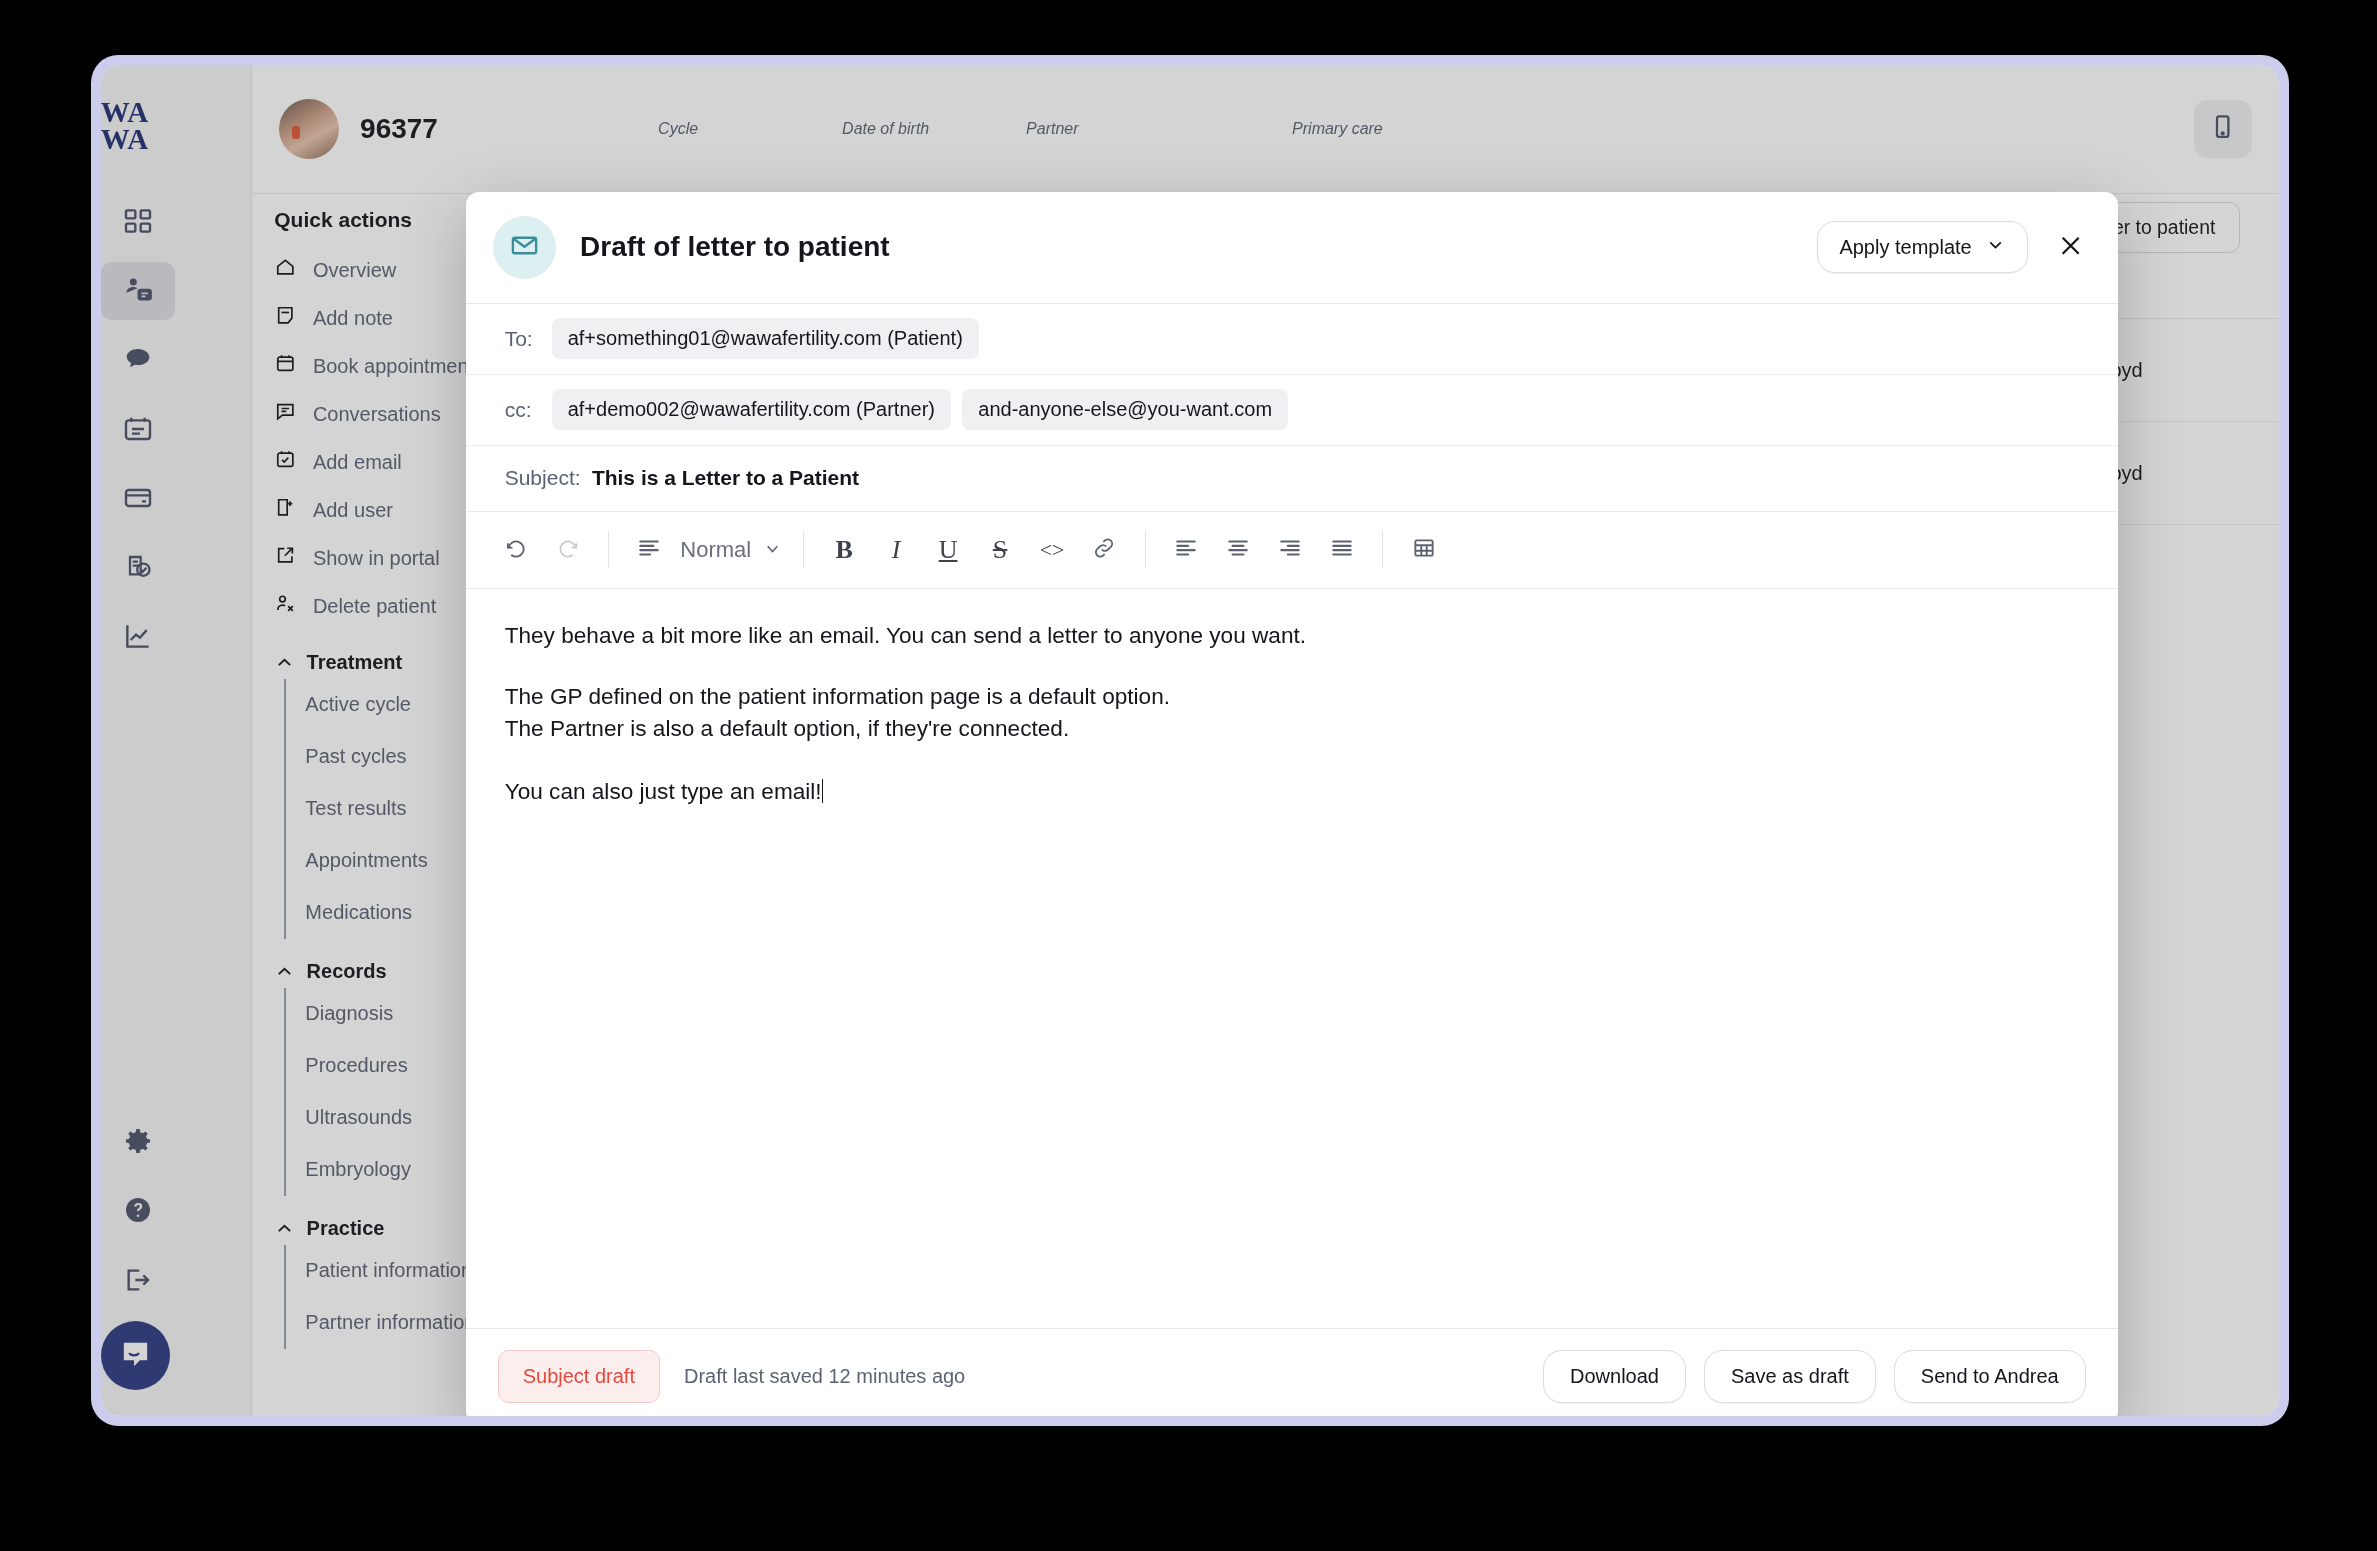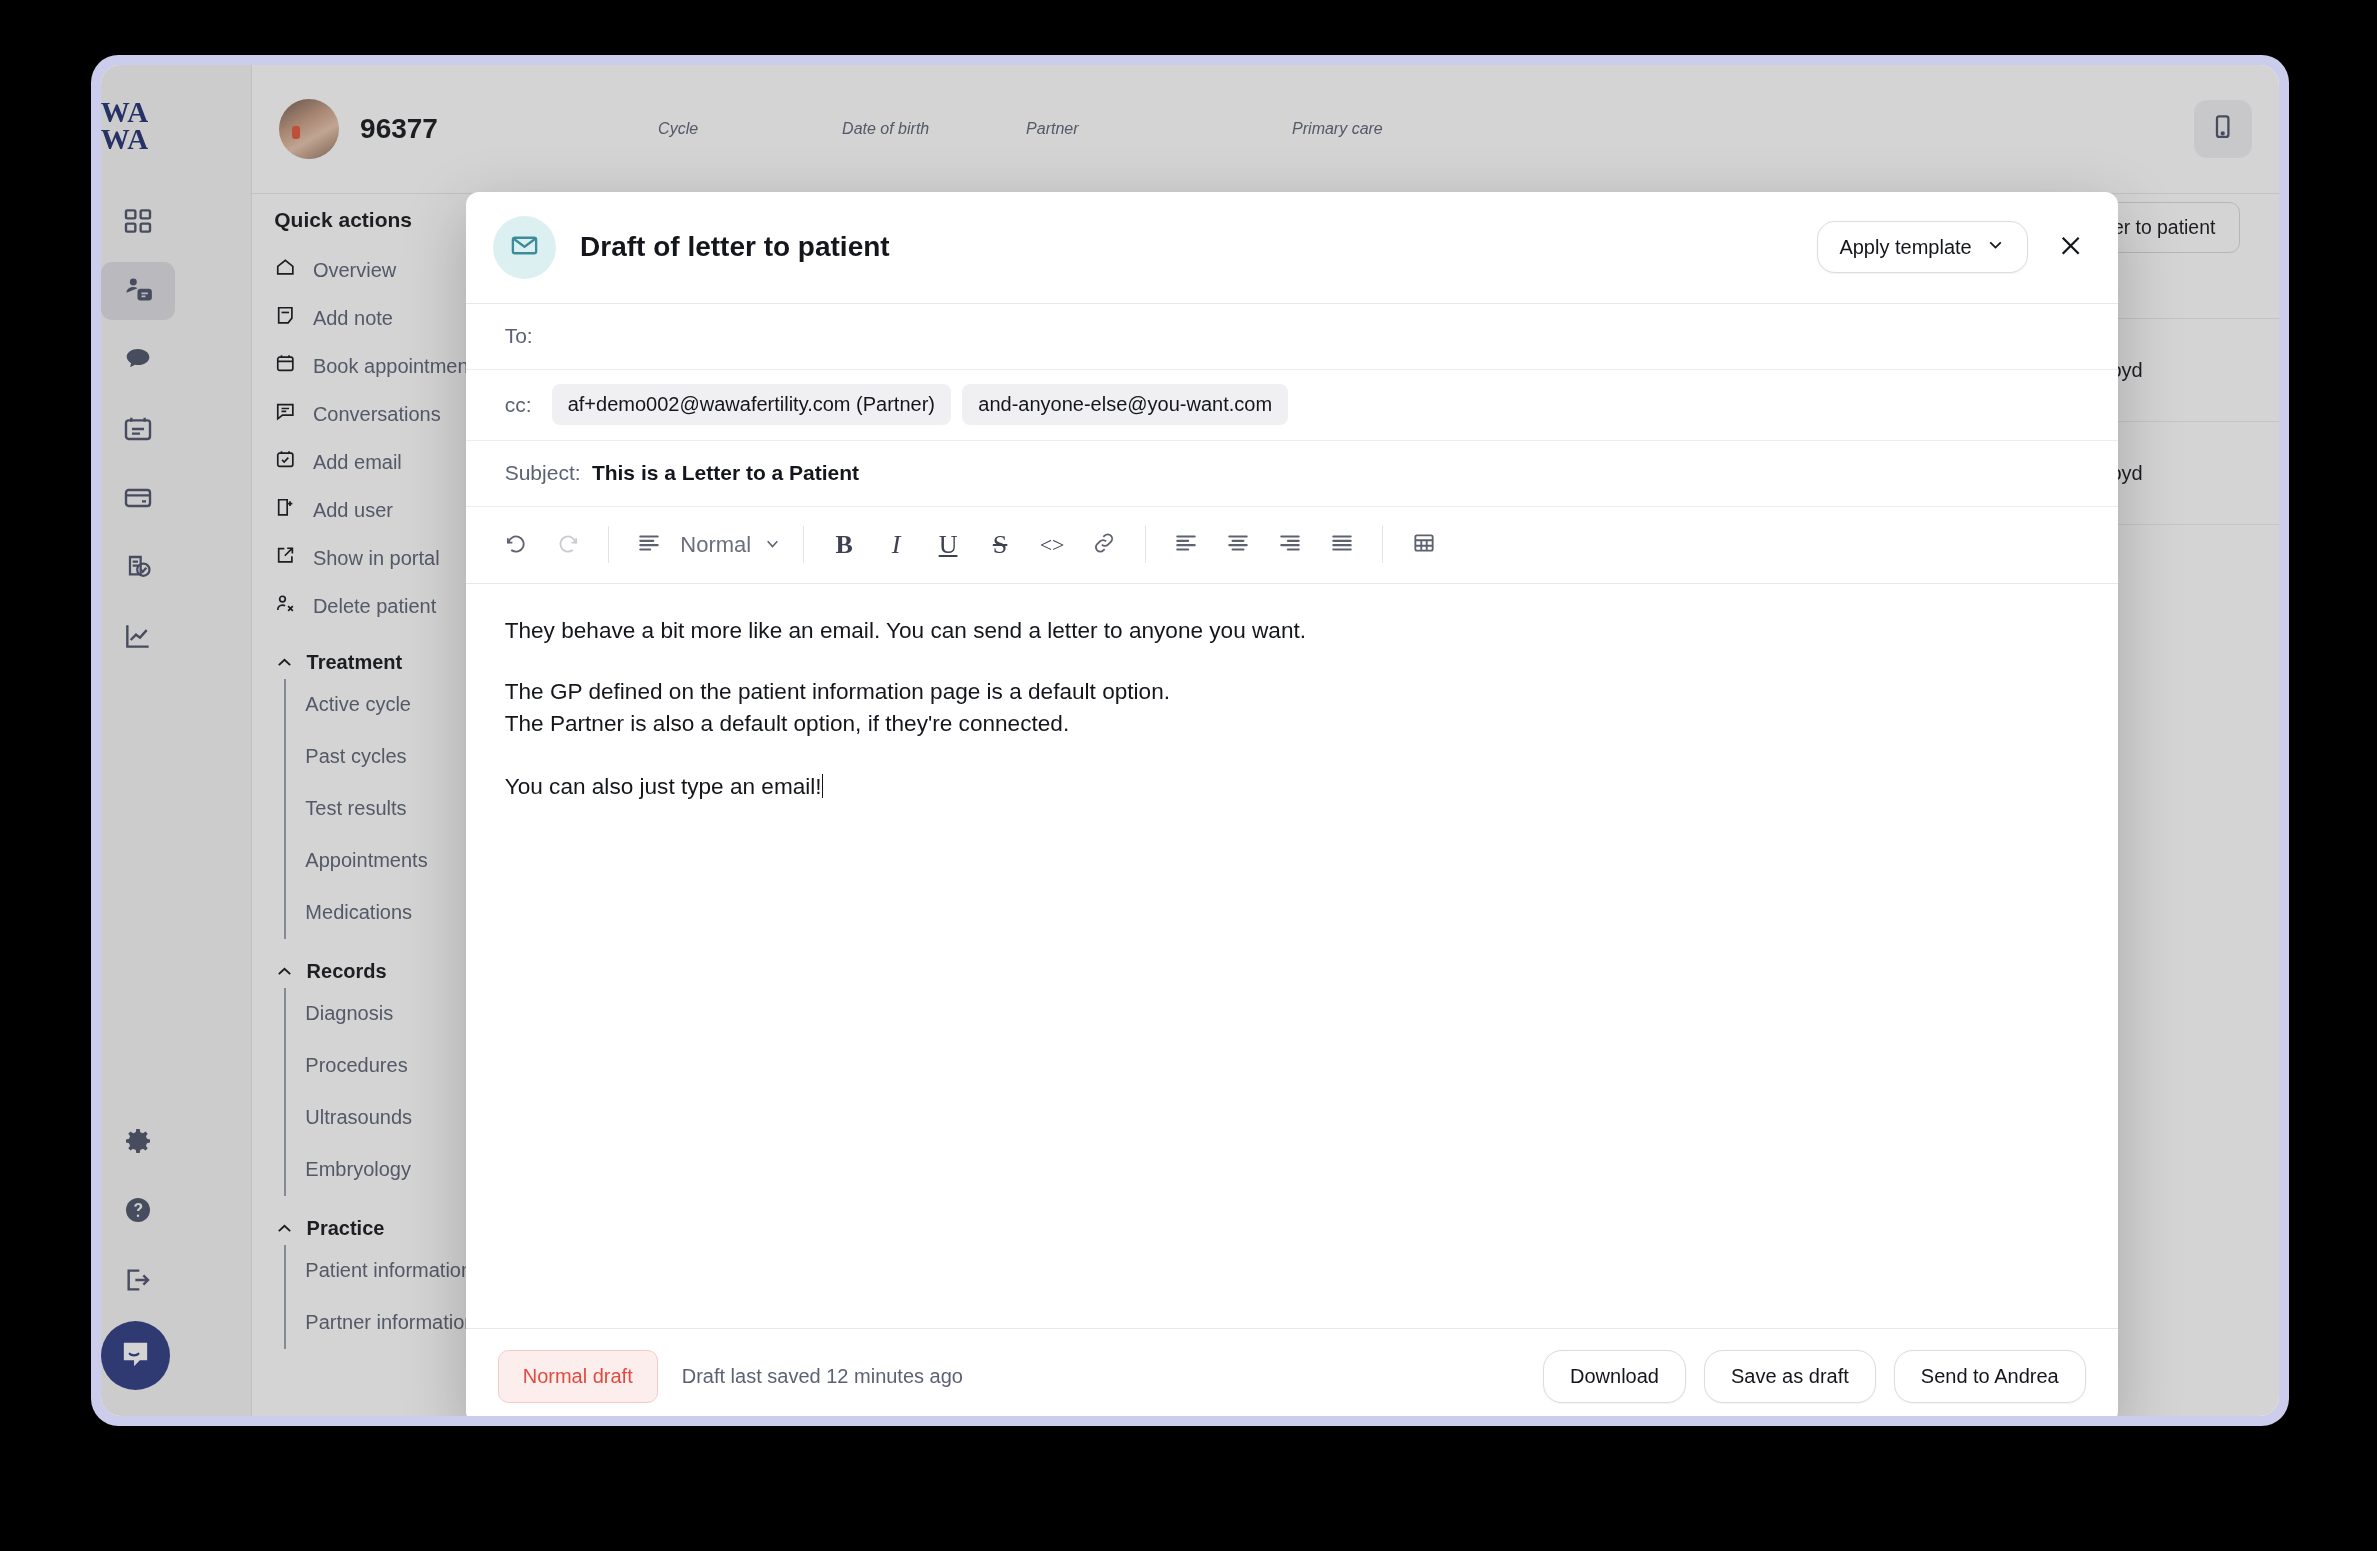--- a/index.html
+++ b/index.html
@@ -638,20 +638,21 @@
           <span>
             <svg viewBox="0 0 24 24" fill="none" stroke="currentColor" stroke-width="2">
                 <path d="M5 5l14 14M19 5L5 19"></path>
               </svg>
           </span>
         </button>
       </div>
 
       <div class="field-row">
         <span class="field-label">To:</span>
+        <span class="chip">af+something01@wawafertility.com (Patient)</span>
       </div>
 
       <div class="field-row">
         <span class="field-label">cc:</span>
         <span class="chip">af+demo002@wawafertility.com (Partner)</span>
         <span class="chip">and-anyone-else@you-want.com</span>
       </div>
 
       <div class="field-row">
         <span class="field-label subject-label">Subject:</span>
@@ -764,21 +765,21 @@
       </div>
 
       <div id="editor-body">
         <div class="editor-p">They behave a bit more like an email. You can send a letter to anyone you want.</div>
         <div class="editor-p tight">The GP defined on the patient information page is a default option.</div>
         <div class="editor-p">The Partner is also a default option, if they're connected.</div>
         <div class="editor-p"><span>You can also just type an email!</span><span id="caret"></span></div>
       </div>
 
       <div id="modal-footer">
-        <button id="delete-draft-btn">Normal draft</button>
+        <button id="delete-draft-btn">Subject draft</button>
         <div id="draft-status">Draft last saved 12 minutes ago</div>
         <div id="footer-actions">
           <button class="footer-btn">Download</button>
           <button class="footer-btn">Save as draft</button>
           <button class="footer-btn">Send to Andrea</button>
         </div>
       </div>
 
     </div>
 

